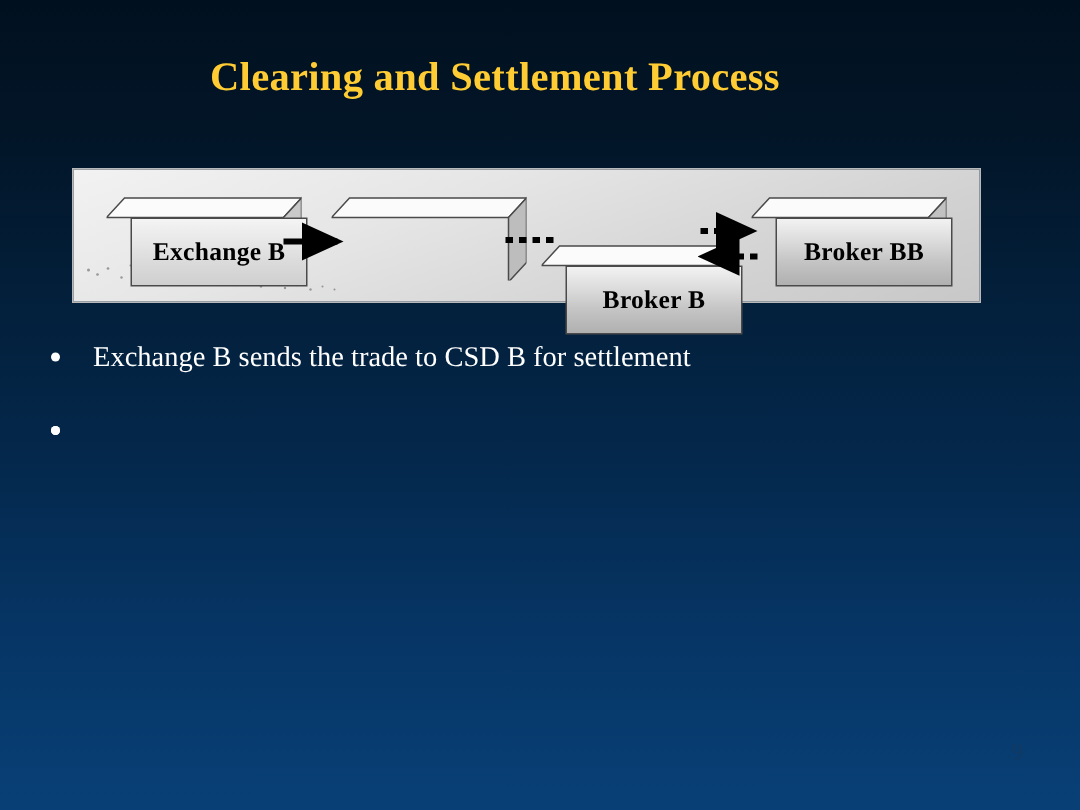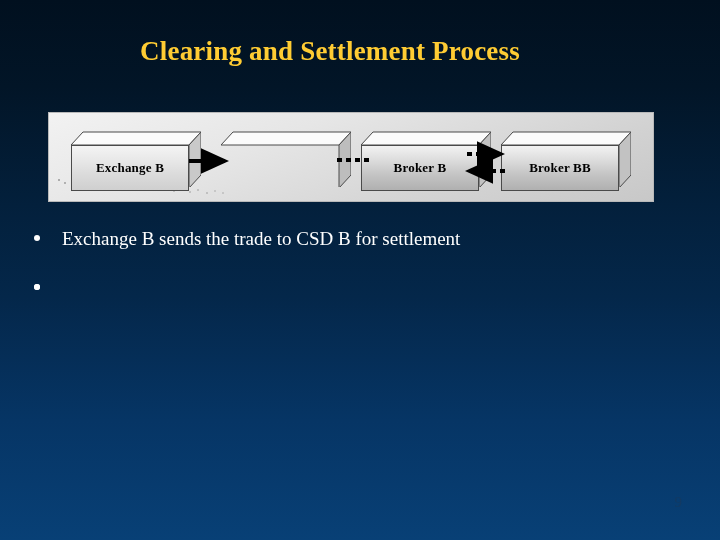--- a/index.html
+++ b/index.html
@@ -80,30 +80,30 @@
   }
   .box3d .top {
     position: absolute;
     left: 0;
     top: 0;
     width: 100%;
     height: 100%;
   }
   .box-face {
     position: absolute;
-    left: 0;
+    left: 16px;
     top: 14px;
     width: 118px;
     height: 46px;
     border: 1px solid #4a4a4a;
     box-sizing: border-box;
     display: flex;
     align-items: center;
     justify-content: center;
-    font-size: 13px;
+    font-size: 17px;
     font-weight: bold;
     color: #000;
     font-family: "Liberation Serif", "DejaVu Serif", serif;
     letter-spacing: 0.2px;
   }
   .face-light {
     background: linear-gradient(180deg, #f4f4f4 0%, #e9e9e9 30%, #dcdcdc 62%, #cfcfcf 100%);
   }
   .face-dark {
     background: linear-gradient(180deg, #f3f3f3 0%, #d9d9d9 28%, #b6b6b6 60%, #9a9a9a 100%);
@@ -202,21 +202,21 @@
       <div class="box-face face-light">Exchange B</div>
     </div>
 
     <div class="box3d" style="left:172px;">
       <svg class="top" viewBox="0 0 130 56" xmlns="http://www.w3.org/2000/svg">
         <polygon points="0,14 12,1 130,1 118,14" fill="#fbfbfb" stroke="#4a4a4a" stroke-width="1"></polygon>
         <polygon points="118,14 130,1 130,44 118,57" fill="#bdbdbd" stroke="#4a4a4a" stroke-width="1"></polygon>
       </svg>
     </div>
 
-    <div class="box3d" style="left:312px;">
+    <div class="box3d" style="left:312px;margin-top:32px;">
       <svg class="top" viewBox="0 0 130 56" xmlns="http://www.w3.org/2000/svg">
         <polygon points="0,14 12,1 130,1 118,14" fill="#fbfbfb" stroke="#4a4a4a" stroke-width="1"></polygon>
         <polygon points="118,14 130,1 130,44 118,57" fill="#c2c2c2" stroke="#4a4a4a" stroke-width="1"></polygon>
       </svg>
       <div class="box-face face-mid">Broker B</div>
     </div>
 
     <div class="box3d" style="left:452px;">
       <svg class="top" viewBox="0 0 130 56" xmlns="http://www.w3.org/2000/svg">
         <polygon points="0,14 12,1 130,1 118,14" fill="#fbfbfb" stroke="#4a4a4a" stroke-width="1"></polygon>

